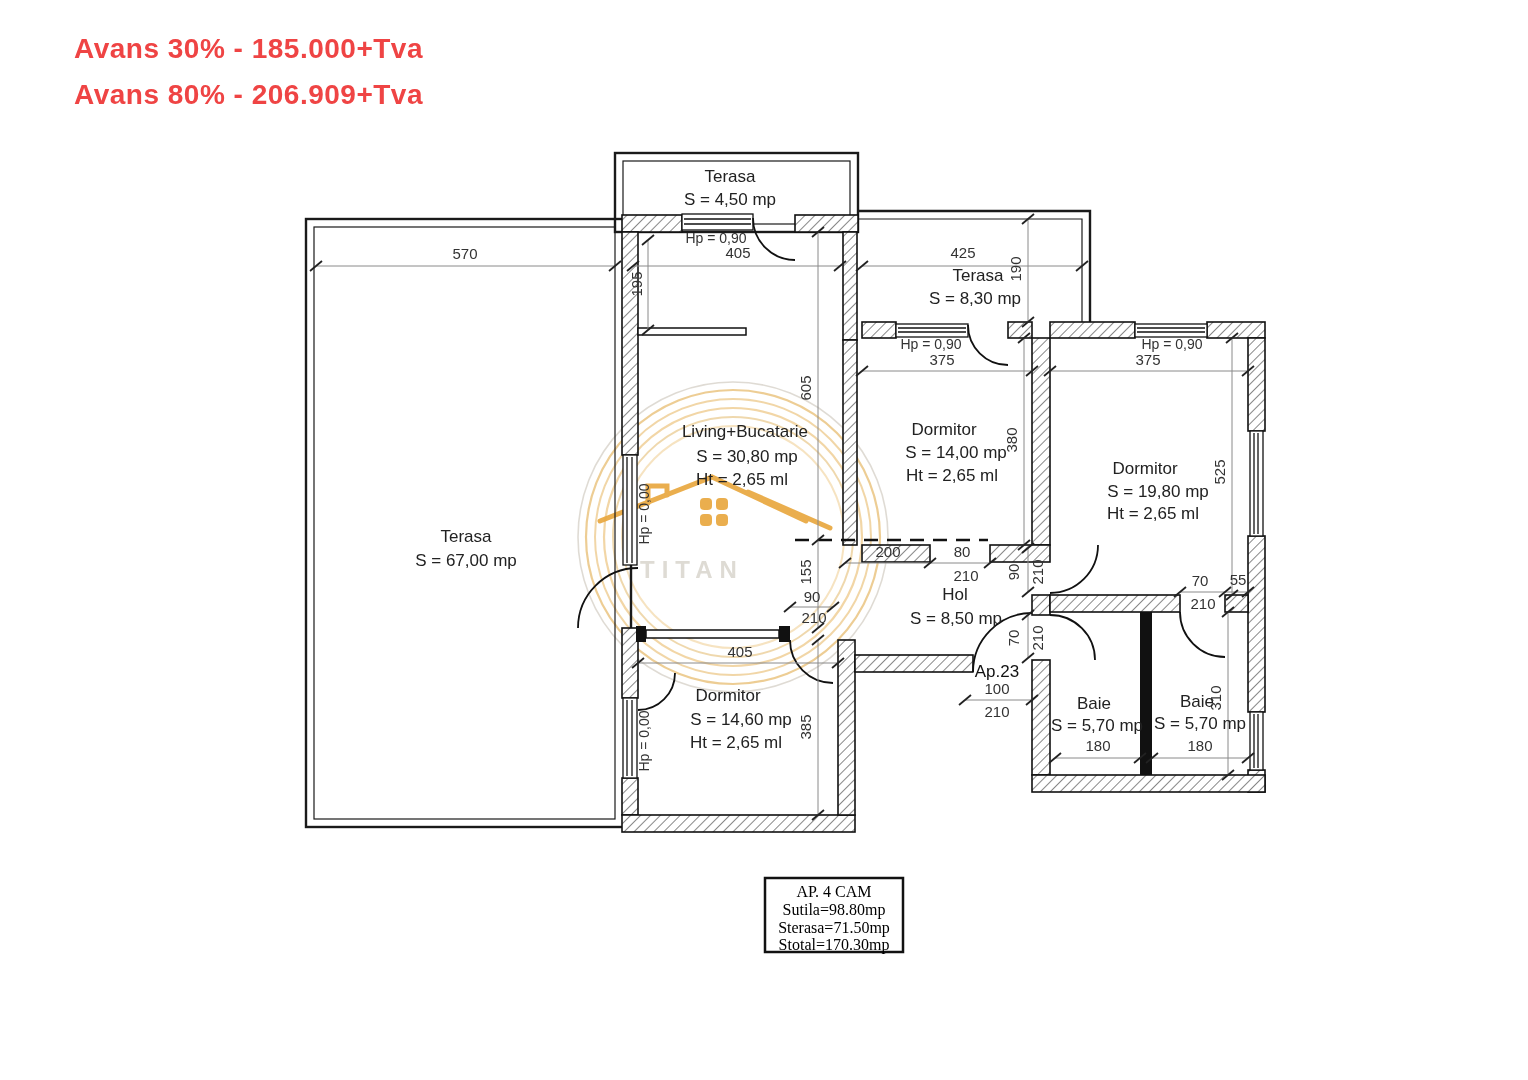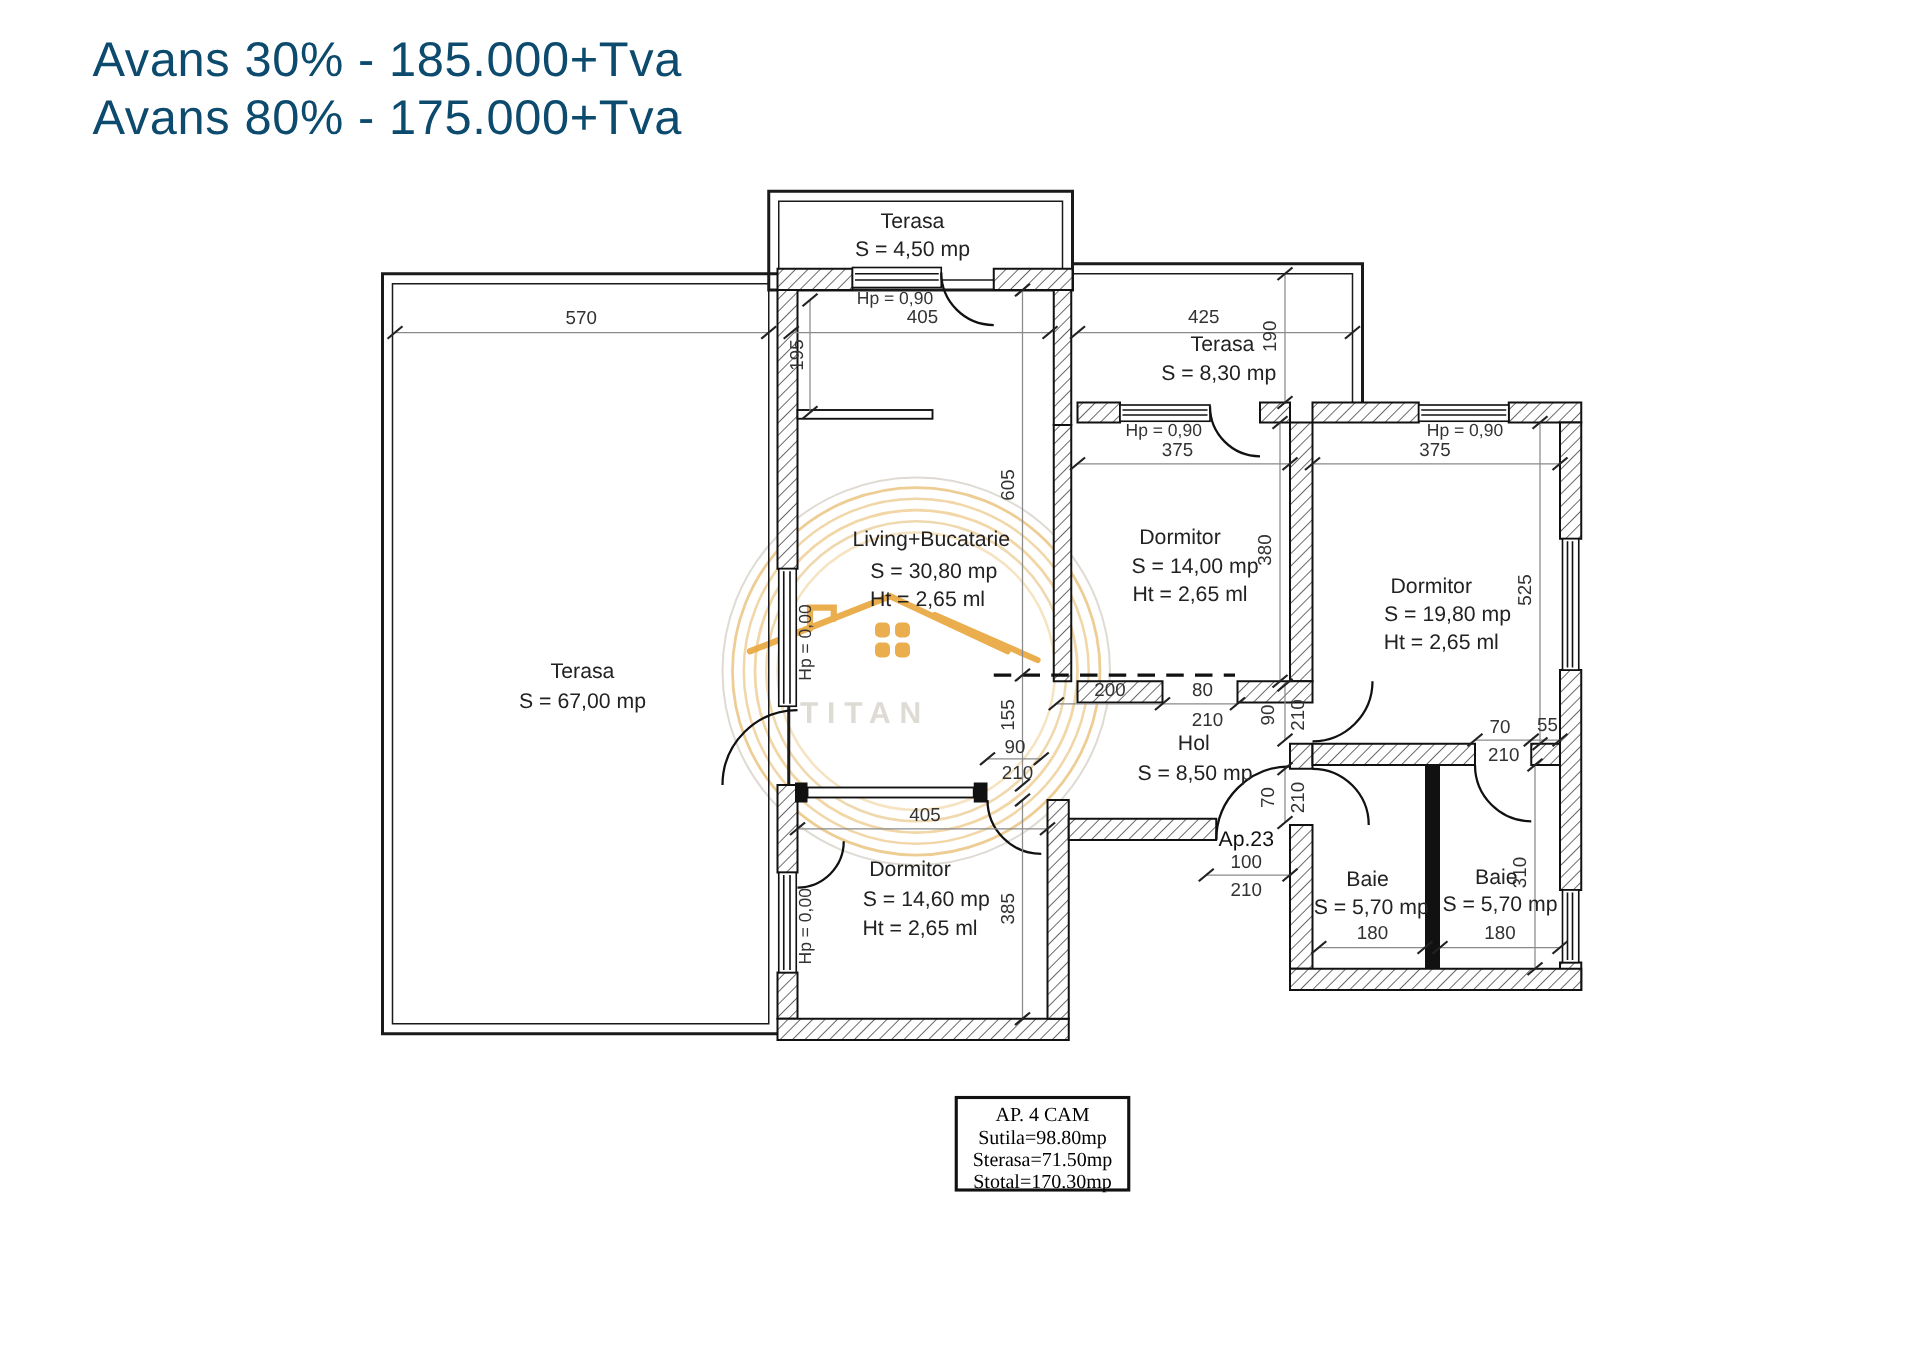--- a/index.html
+++ b/index.html
@@ -1,34 +1,34 @@
 <!DOCTYPE html>
 <html><head>
 <meta charset="utf-8">
 <style>
   html,body{margin:0;padding:0;background:#ffffff;}
   body{width:1528px;height:1080px;position:relative;overflow:hidden;
        font-family:"Liberation Sans", sans-serif;}
-  .header{position:absolute;left:74px;top:26px;color:#0c4a6e;font-weight:normal;
-          font-size:39px;line-height:46px;letter-spacing:0.5px;}
+  .header{position:absolute;left:74px;top:26px;color:#ef4444;font-weight:bold;
+          font-size:28px;line-height:46px;letter-spacing:0.5px;}
   svg{position:absolute;left:0;top:0;}
   svg text{font-family:"Liberation Sans", sans-serif;fill:#222;}
   .roomname,.roomarea{font-size:17px;}
   .dim{font-size:15px;fill:#333;}
   .hp{font-size:14px;fill:#333;}
   .ap{font-size:17px;fill:#111;}
   .wm-text{font-size:24px;font-weight:bold;fill:#dedbd4;letter-spacing:7px;}
   .infobox text{font-family:"Liberation Serif", serif;font-size:16px;fill:#000;}
 </style>
 </head>
 <body>
 
 <div class="header">
   <div>Avans 30% - 185.000+Tva</div>
-  <div>Avans 80% - 175.000+Tva</div>
+  <div>Avans 80% - 206.909+Tva</div>
 </div>
 
 <svg width="1528" height="1080" viewBox="0 0 1528 1080">
   <defs>
     <pattern id="hatch" width="7" height="7" patternUnits="userSpaceOnUse" patternTransform="rotate(45)">
       <rect width="7" height="7" fill="#ffffff"></rect>
       <line x1="0" y1="0" x2="0" y2="7" stroke="#555" stroke-width="1.4"></line>
     </pattern>
     <g id="tk">
         <line x1="-6" y1="5" x2="6" y2="-5" stroke="#222" stroke-width="1.8"></line>

